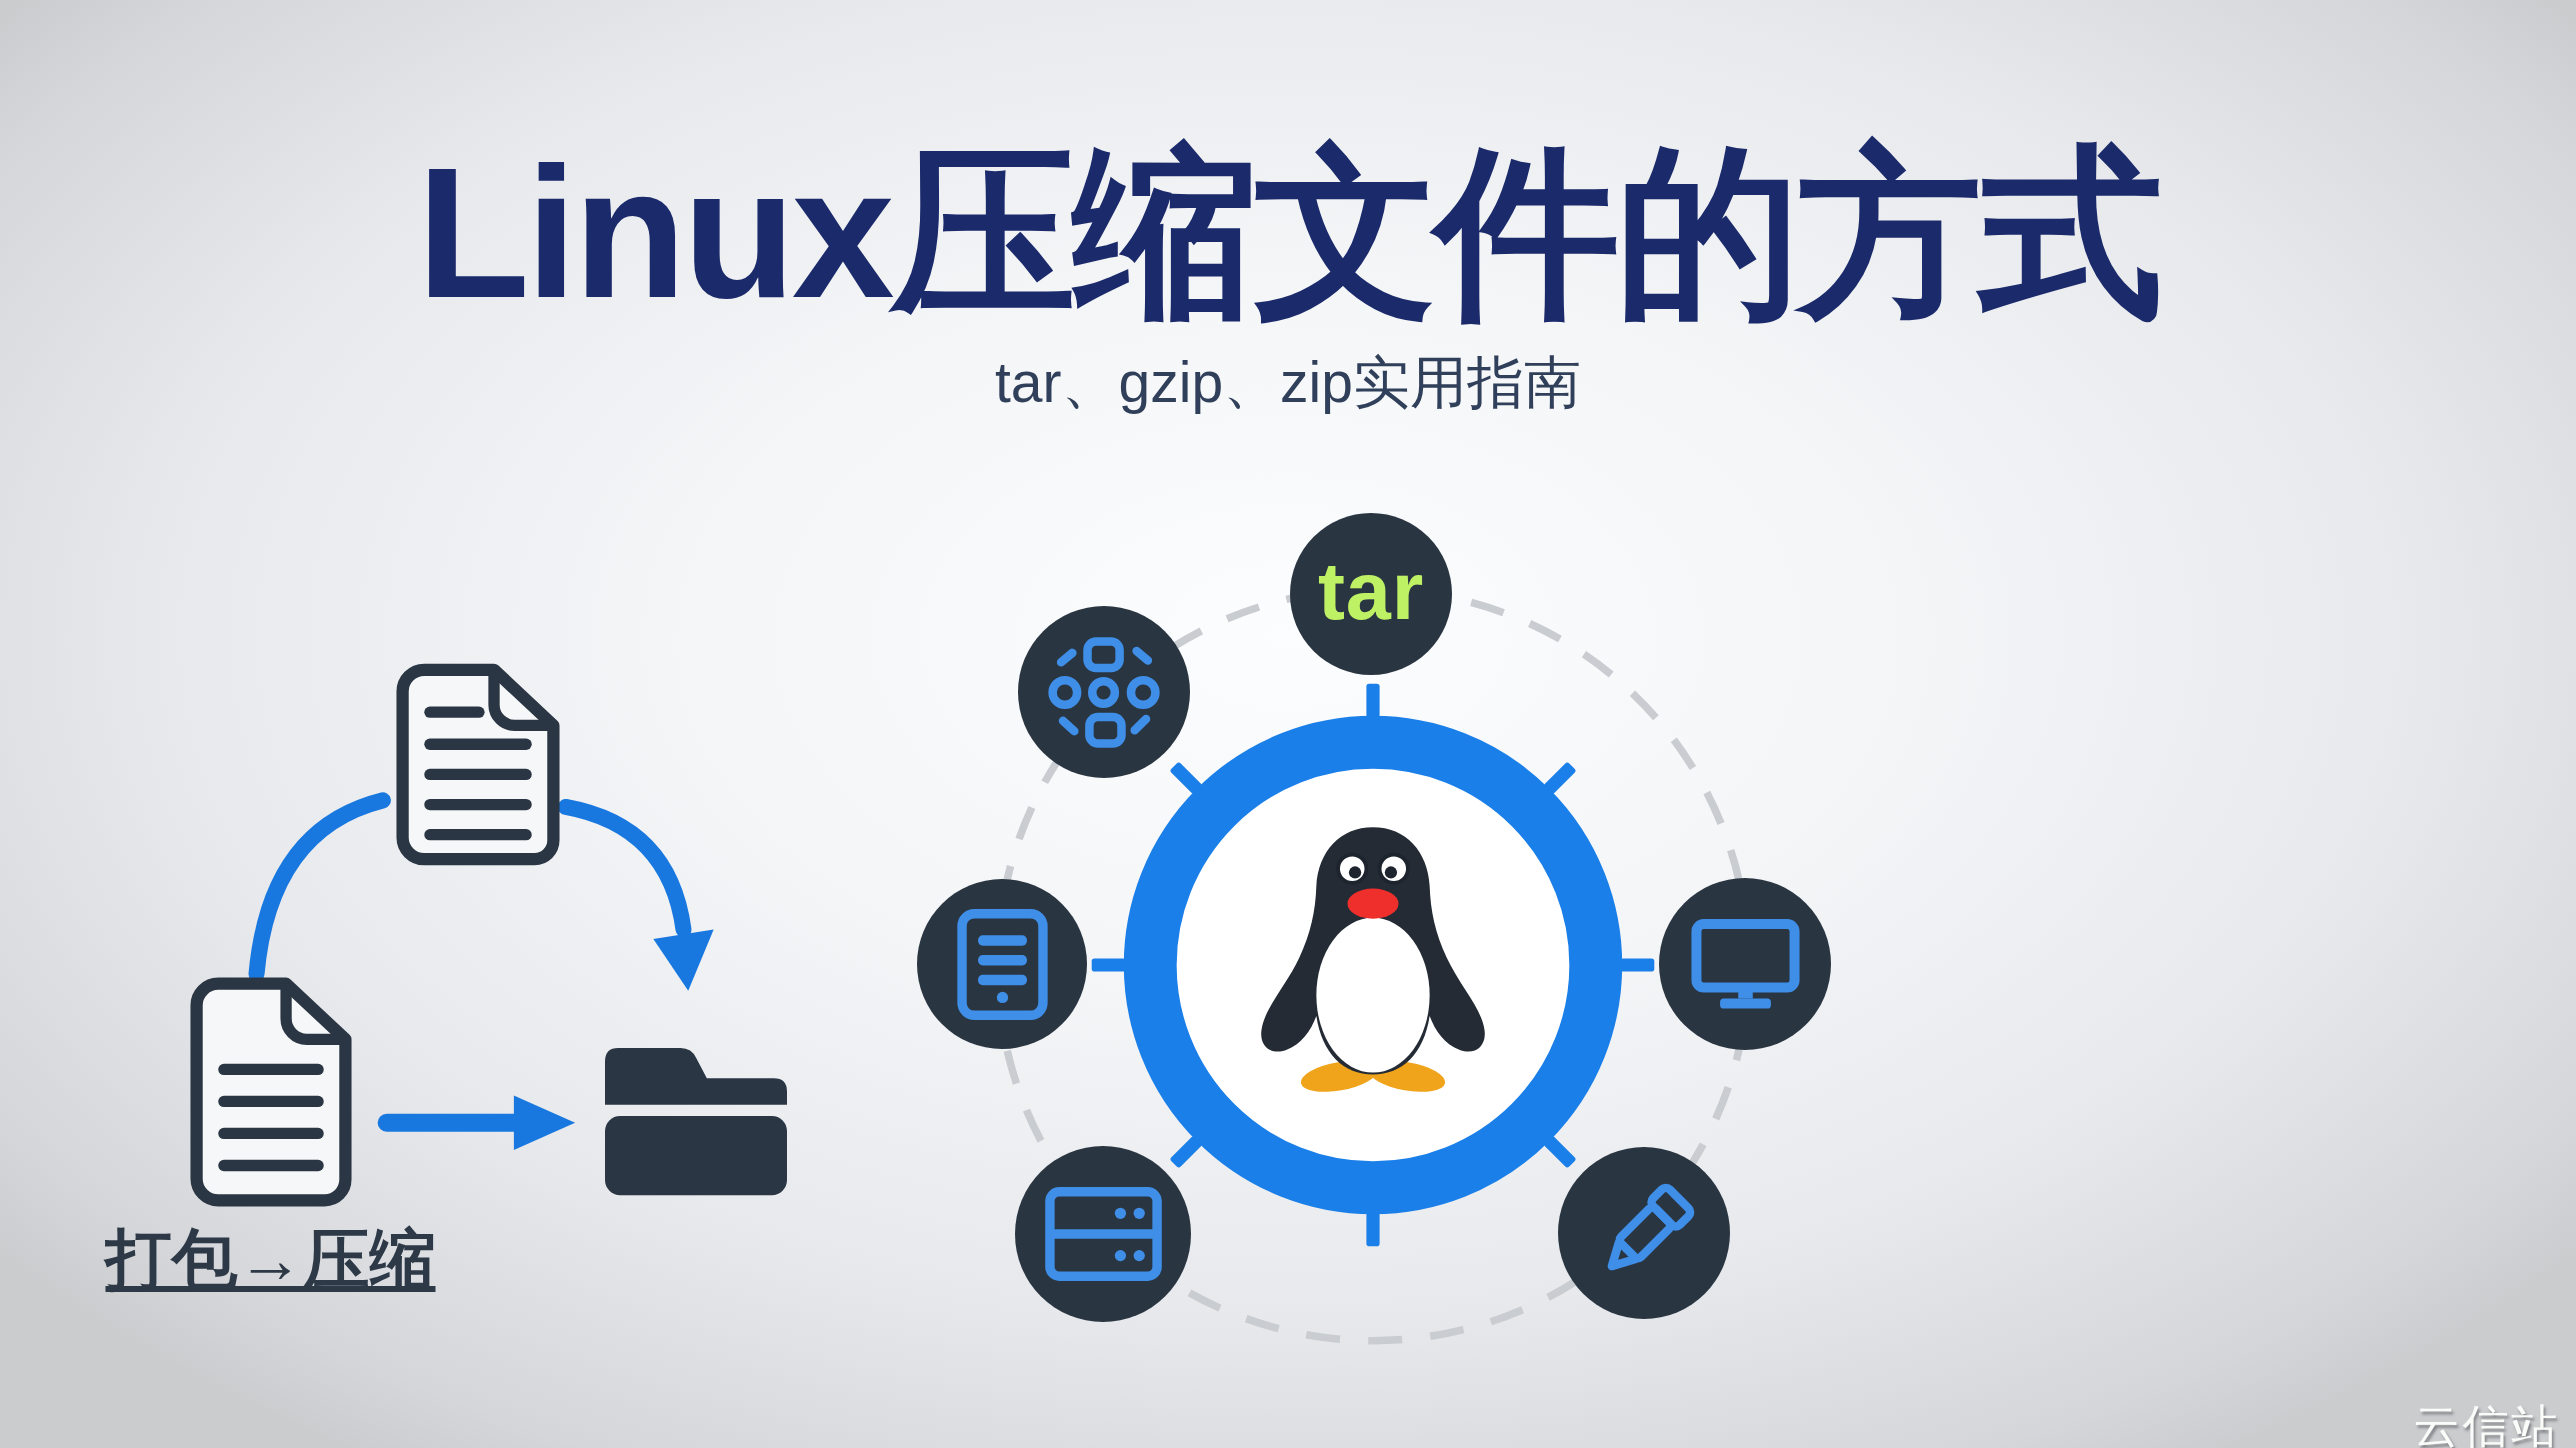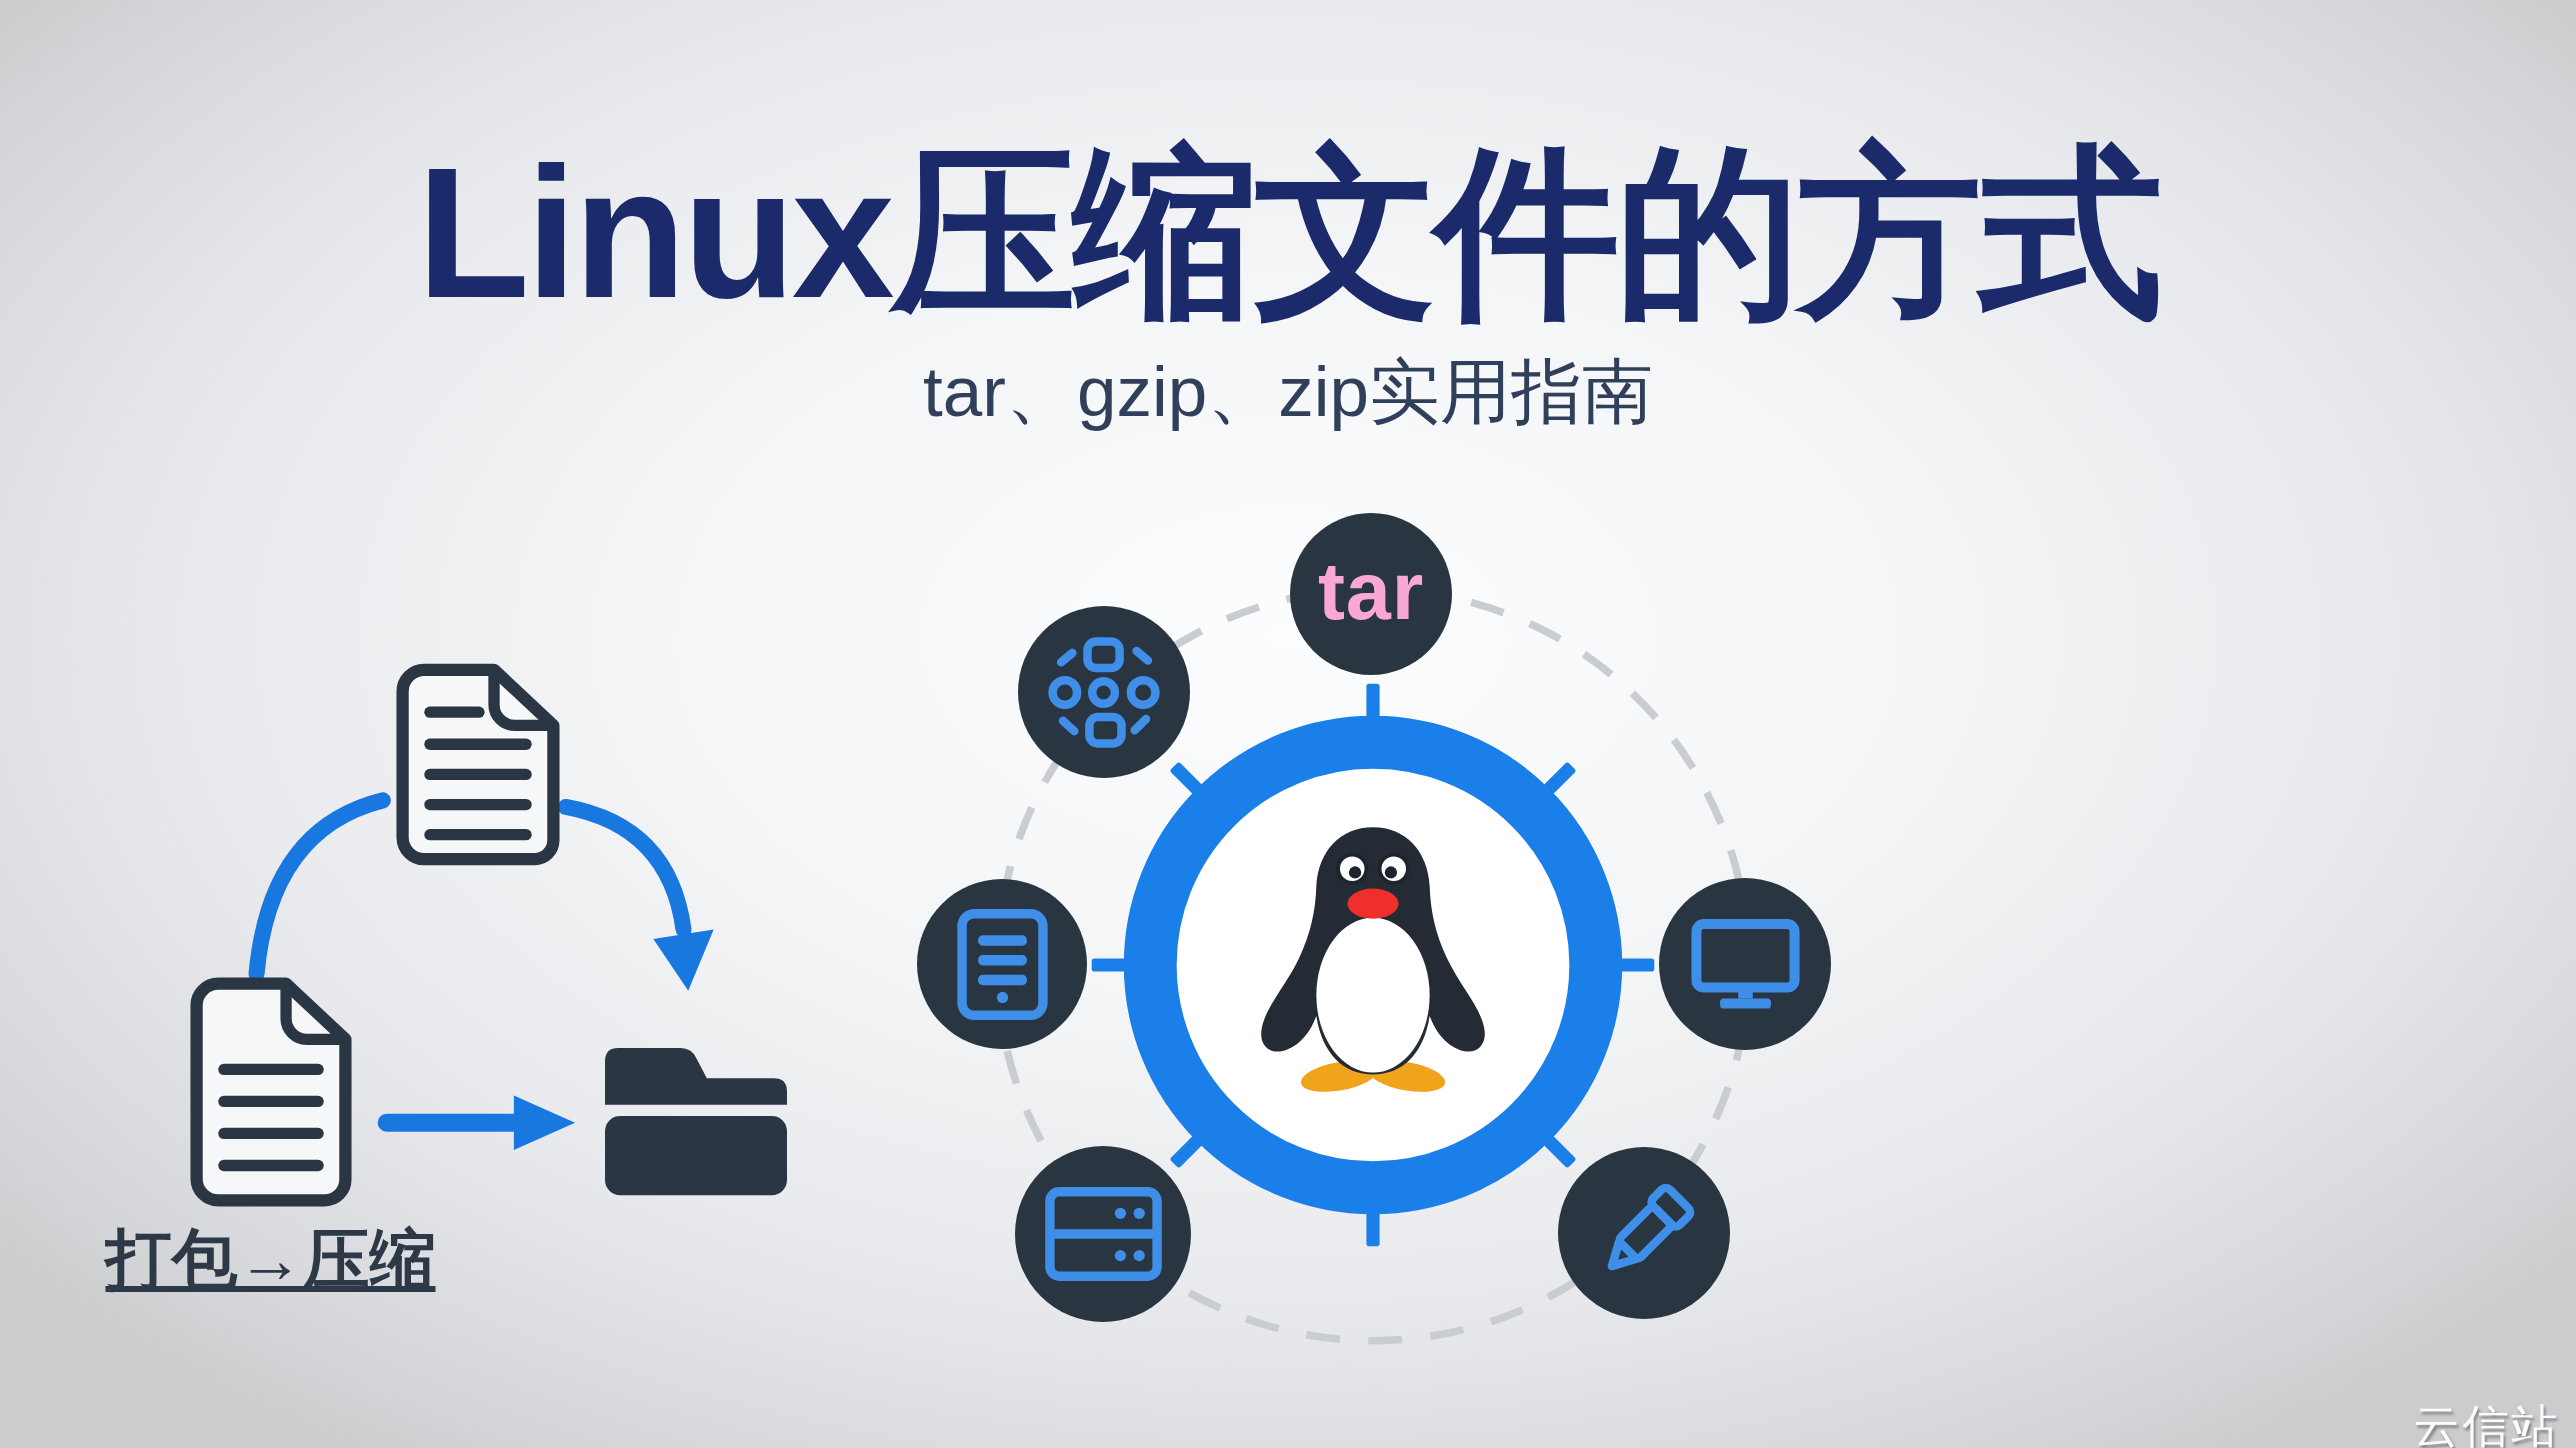--- a/index.html
+++ b/index.html
@@ -8,31 +8,31 @@
   .canvas{position:relative;width:2576px;height:1448px;overflow:hidden;
     background:
       radial-gradient(ellipse 1651px 991px at 50% 44%,
         #fcfdfe 0%, #f4f5f7 38%, #e7e9ec 68%, #d4d6d9 92%, #caccce 100%);}
 
   
   .title{position:absolute;left:0;top:111px;width:2576px;text-align:center;
     font-size:185px;font-weight:bold;letter-spacing:-3.8px;color:#1b2a6b;
     white-space:nowrap;}
   .subtitle{position:absolute;left:0;top:345px;width:2576px;text-align:center;
-    font-size:71px;font-weight:500;color:#31405a;white-space:nowrap;}
+    font-size:57px;font-weight:500;color:#31405a;white-space:nowrap;}
 
   
   .abs{position:absolute;}
   .flow-label{position:absolute;top:1215px;font-size:66px;font-weight:600;
     color:#2e3947;white-space:nowrap;text-align:center;}
 
   
   .node{position:absolute;border-radius:50%;background:#2a3542;
     display:flex;align-items:center;justify-content:center;}
-  .node-label{font-size:81px;font-weight:600;color:#f9a8d4;letter-spacing:0.9px;
+  .node-label{font-size:81px;font-weight:600;color:#bef264;letter-spacing:0.9px;
     line-height:1;padding-bottom:5.7px;}
 
   
   .wm-gen{position:absolute;top:1319px;right:63px;font-size:53px;font-weight:bold;
     color:rgba(250,250,249,0.95);letter-spacing:3.8px;white-space:nowrap;}
   .wm-site{position:absolute;top:1396px;right:16px;font-size:46px;font-weight:400;
     color:#fbfbfa;letter-spacing:2.8px;white-space:nowrap;
     text-shadow:1.9px 2.8px 2.8px rgba(70,70,75,0.55);}
 </style>
 </head>

